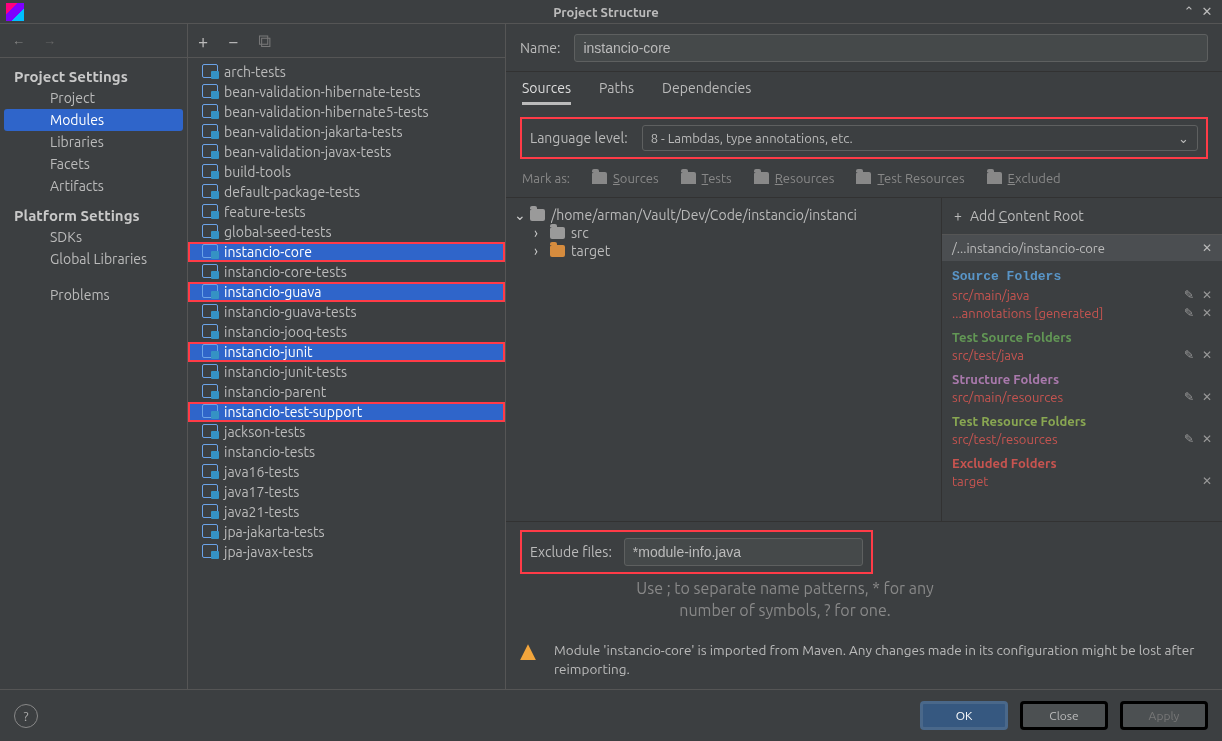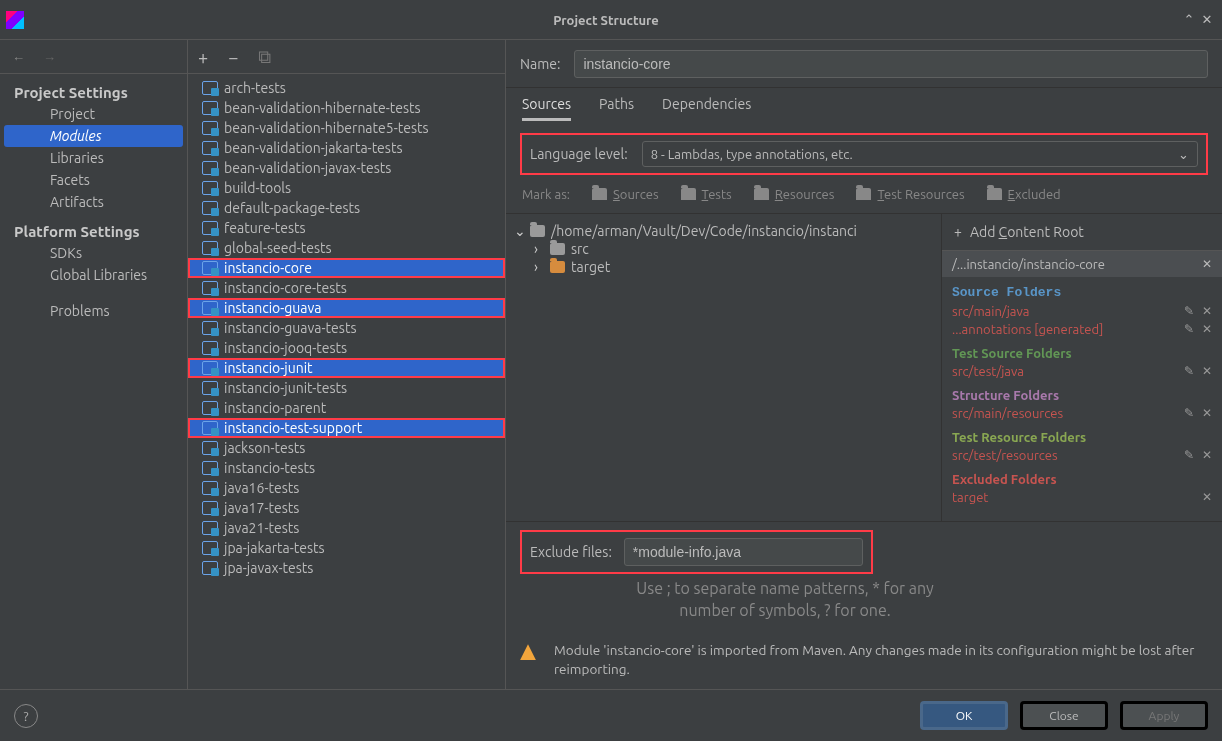--- a/index.html
+++ b/index.html
@@ -8,21 +8,21 @@
   font-size: 13px;
   background: #3c3f41;
   color: #bbbbbb;
   width: 1222px;
   height: 741px;
   overflow: hidden;
   display: flex;
   flex-direction: column;
 }
 .titlebar {
-  height: 40px;
+  height: 24px;
   background: #3c3f41;
   border-bottom: 1px solid #555;
   display: flex;
   align-items: center;
   padding: 0 6px;
   font-size: 13px;
   color: #bbbbbb;
 }
 .titlebar .app-icon {
   width: 18px; height: 18px;
@@ -60,21 +60,20 @@
   padding: 3px 14px 3px 50px;
   font-size: 14px;
   cursor:pointer;
 }
 .nav-item.selected {
   background: #2f65ca;
   color: #fff;
   border-radius: 3px;
   margin: 0 4px;
   padding-left: 46px;
-  font-style: italic;
 }
 
 .module-panel {
   width: 318px;
   background: #3c3f41;
   border-right: 1px solid #555;
   display:flex;
   flex-direction:column;
 }
 .module-toolbar {
@@ -87,21 +86,21 @@
   color:#bbb;
   font-size:18px;
 }
 .module-list {
   flex:1;
   overflow-y:auto;
   padding-top:4px;
 }
 .module-row {
   display:flex;
-  align-items:center;
+  align-items:flex-start;
   gap:6px;
   padding: 2px 8px 2px 14px;
   font-size:14px;
   cursor:pointer;
 }
 .module-row.selected { background:#2f65ca; color:#fff; }
 .module-row.highlight {
   outline: 2px solid #ff3b47;
   outline-offset: -2px;
 }

